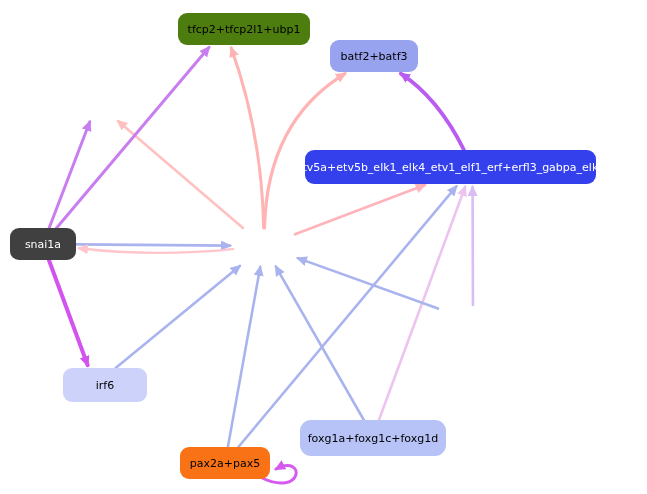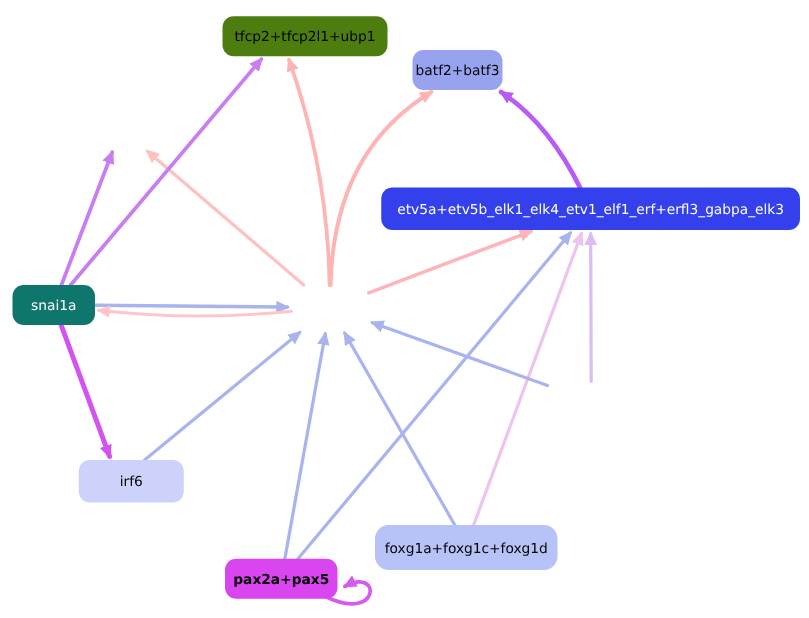--- a/index.html
+++ b/index.html
@@ -86,19 +86,19 @@
       <path d="M 263.67117125870885 228 Q 261.9590051512216 134.27647141256566 231.19873007918005 47.82641204256045" fill="none" stroke="#ffb3b3" stroke-width="3" stroke-linecap="round" marker-end="url(#arw5)"></path>
       <path d="M 264.4424967911761 228 Q 267.0744228711324 120.93782376749772 345.09049376390107 73.55726245837897" fill="none" stroke="#ffb3b3" stroke-width="3.2" stroke-linecap="round" marker-end="url(#arw5)"></path>
       <path d="M 295 234.25419664268586 L 424.82753436705553 185.06294860912521" fill="none" stroke="#ffb3bb" stroke-width="2.8" stroke-linecap="round" marker-end="url(#arw6)"></path>
       <path d="M 56.50697674418605 228 L 209.05782660183377 47.29238171132641" fill="none" stroke="#c97ef0" stroke-width="3" stroke-linecap="round" marker-end="url(#arw7)"></path>
       <path d="M 49.12765957446808 228 L 89.7993986257108 121.80157025508849" fill="none" stroke="#c97ef0" stroke-width="3" stroke-linecap="round" marker-end="url(#arw7)"></path>
       <path d="M 48.90070921985816 260 L 87.69245534988387 365.18531162180045" fill="none" stroke="#d253f0" stroke-width="4" stroke-linecap="round" marker-end="url(#arw8)"></path>
       <path d="M 464.0239018644647 150 Q 438.2093343857418 98.22527534238229 400.8367675608721 73.64836702323721" fill="none" stroke="#b95cf2" stroke-width="3.8" stroke-linecap="round" marker-end="url(#arw9)"></path>
       <path d="M 260 477 C 304 499, 306 453, 276 469" fill="none" stroke="#d65af0" stroke-width="3" stroke-linecap="round" marker-end="url(#arw10)"></path>
     </svg>
     <div class="node" style="left: 158px; top: 13px; width: 132px; height: 32px; background: #4d7c0f; color: rgb(0, 0, 0); margin-left: 20px;">tfcp2+tfcp2l1+ubp1</div>
-    <div class="node" style="left: 330px; top: 40px; width: 72px; height: 32px; background: rgb(151, 163, 239); color: rgb(0, 0, 0);">batf2+batf3</div>
-    <div class="node" style="left: 305px; top: 150px; width: 335px; height: 34px; background: rgb(51, 64, 236); color: rgb(255, 255, 255);">etv5a+etv5b_elk1_elk4_etv1_elf1_erf+erfl3_gabpa_elk3</div>
-    <div class="node" style="left: 10px; top: 228px; width: 66px; height: 32px; background: #0f766e; color: rgb(255, 255, 255);">snai1a</div>
+    <div class="node" style="left: 330px; top: 40px; width: 88px; height: 32px; background: rgb(151, 163, 239); color: rgb(0, 0, 0);">batf2+batf3</div>
+    <div class="node" style="left: 305px; top: 150px; width: 291px; height: 34px; background: rgb(51, 64, 236); color: rgb(255, 255, 255);">etv5a+etv5b_elk1_elk4_etv1_elf1_erf+erfl3_gabpa_elk3</div>
+    <div class="node" style="left: 10px; top: 228px; width: 66px; height: 32px; background: #404040; color: rgb(255, 255, 255);">snai1a</div>
     <div class="node" style="left: 63px; top: 368px; width: 84px; height: 34px; background: rgb(204, 210, 250); color: rgb(0, 0, 0);">irf6</div>
     <div class="node" style="left: 300px; top: 420px; width: 146px; height: 36px; background: rgb(183, 194, 246); color: rgb(0, 0, 0); border-radius: 11px;">foxg1a+foxg1c+foxg1d</div>
-    <div class="node" style="left: 180px; top: 447px; width: 90px; height: 32px; background: #d946ef; color: rgb(0, 0, 0); font-weight: bold;">pax2a+pax5</div>
+    <div class="node" style="left: 180px; top: 447px; width: 90px; height: 32px; background: #f97316; color: rgb(0, 0, 0);">pax2a+pax5</div>
   </div>
 
 </body></html>

